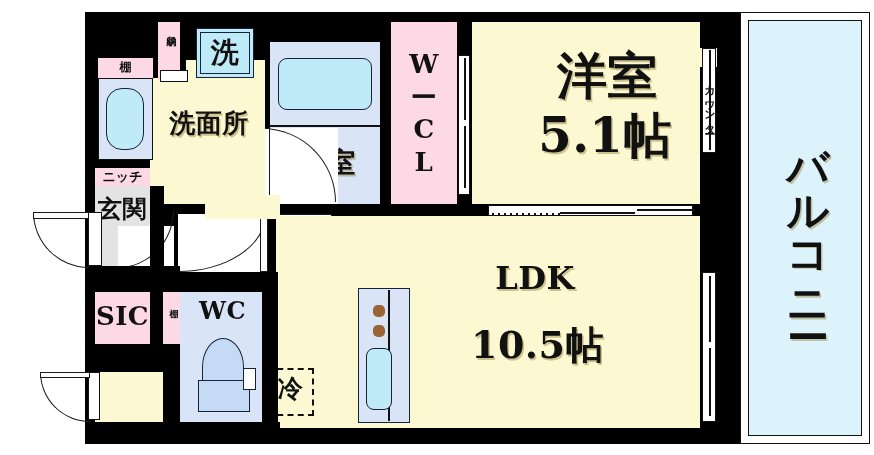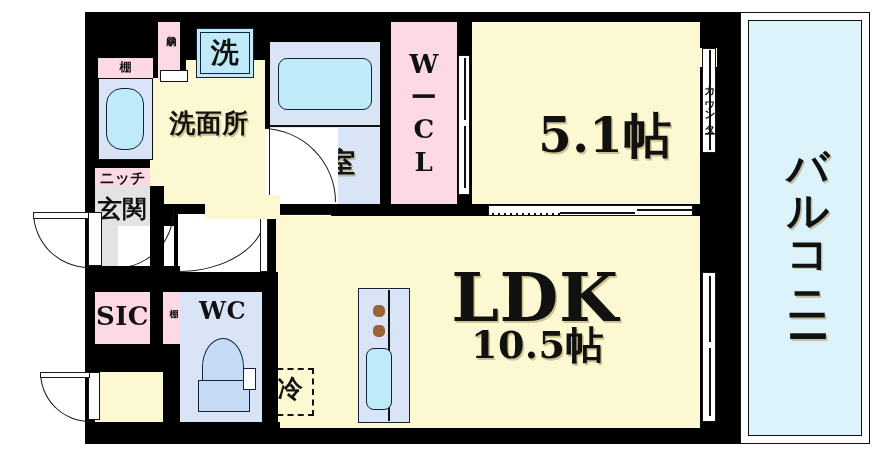--- a/index.html
+++ b/index.html
@@ -79,20 +79,21 @@
 
   <div class="abs wall" style="left:85px;top:12px;width:655px;height:432px;"></div>
   <div class="abs wall" style="left:85px;top:195px;width:120px;height:249px;"></div>
 
   <div class="abs room-white" style="left:740px;top:12px;width:130px;height:432px;border:1.6px solid #111;"></div>
   <div class="abs room-lblue" style="left:748px;top:20px;width:114px;height:416px;border:1.4px solid #111;"></div>
   <div class="lbl vert" style="left:780px;top:120px;width:50px;font-size:42px;">バルコニー</div>
 
   <div class="abs room-y" style="left:472px;top:22px;width:228px;height:182px;"></div>
   <div class="abs room-y" style="left:472px;top:22px;width:245px;height:45px;"></div>
+  <div class="lbl" style="left:520px;top:50px;width:175px;font-size:50px;">洋室</div>
   <div class="lbl" style="left:510px;top:110px;width:190px;font-size:48px;">5.1帖</div>
 
   <div class="abs room-white" style="left:702px;top:48px;width:14px;height:105px;border:1.4px solid #111;"></div>
   <div class="line-v" style="left:709px;top:50px;height:100px;"></div>
   <div class="lbl vert tiny plain" style="left:703px;top:78px;width:12px;font-size:11px;color:#111;">カウンター</div>
 
   <div class="abs room-white" style="left:488px;top:205px;width:205px;height:11px;border:1.3px solid #111;"></div>
   <div class="hatch" style="left:492px;top:213px;width:70px;height:5px;"></div>
   <div class="line-h" style="left:560px;top:212px;width:75px;"></div>
   <div class="line-h" style="left:637px;top:209px;width:58px;"></div>
@@ -127,21 +128,21 @@
   <div class="abs room-pink" style="left:158px;top:22px;width:22px;height:58px;"></div>
   <div class="lbl vert tiny plain" style="left:162px;top:28px;width:14px;font-size:10px;">収納</div>
   <div class="abs room-white" style="left:160px;top:70px;width:28px;height:12px;border:1.3px solid #111;"></div>
 
   <div class="abs room-pink" style="left:98px;top:58px;width:55px;height:20px;"></div>
   <div class="lbl plain tiny" style="left:98px;top:61px;width:55px;font-size:12px;">棚</div>
   <div class="abs room-blue" style="left:98px;top:78px;width:55px;height:82px;border:1.4px solid #111;"></div>
   <div class="abs room-cyan ol" style="left:106px;top:88px;width:38px;height:62px;border-radius:16px;"></div>
 
   <div class="abs room-pink" style="left:95px;top:168px;width:55px;height:18px;"></div>
-  <div class="lbl plain tiny" style="left:95px;top:171px;width:55px;font-size:15px;">ニッチ</div>
+  <div class="lbl plain tiny" style="left:95px;top:171px;width:55px;font-size:13px;font-family:Liberation Mono, monospace;">ニッチ</div>
 
   <div class="abs room-gray" style="left:95px;top:186px;width:55px;height:80px;"></div>
   <div class="lbl plain" style="left:95px;top:196px;width:55px;font-size:24px;line-height:1.1;">玄関</div>
 
   <div class="abs room-white" style="left:118px;top:226px;width:56px;height:44px;"></div>
   <div class="arc arcBR" style="left:118px;top:210px;width:56px;height:58px;"></div>
 
   <div class="abs room-white" style="left:88px;top:212px;width:14px;height:54px;border:1.4px solid #111;"></div>
   <div class="arc arcBL" style="left:33px;top:212px;width:56px;height:56px;"></div>
   <div class="leaf" style="left:33px;top:212px;width:56px;height:7px;"></div>
@@ -167,21 +168,21 @@
   <div class="abs room-white" style="left:178px;top:214px;width:90px;height:58px;"></div>
   <div class="arc arcBR" style="left:178px;top:214px;width:88px;height:58px;"></div>
   <div class="leaf" style="left:260px;top:214px;width:8px;height:58px;"></div>
 
   <div class="abs room-white" style="left:276px;top:214px;width:56px;height:58px;"></div>
   <div class="arc arcBL" style="left:276px;top:214px;width:56px;height:58px;"></div>
   <div class="leaf" style="left:276px;top:214px;width:56px;height:7px;"></div>
 
   <div class="abs room-y" style="left:276px;top:216px;width:424px;height:212px;"></div>
   <div class="abs room-y" style="left:205px;top:195px;width:75px;height:24px;"></div>
-  <div class="lbl" style="left:440px;top:262px;width:190px;font-size:68px;">LDK</div>
+  <div class="lbl" style="left:440px;top:262px;width:190px;font-size:32px;">LDK</div>
   <div class="lbl" style="left:430px;top:325px;width:215px;font-size:38px;">10.5帖</div>
 
   <div class="abs room-blue ol" style="left:358px;top:288px;width:52px;height:135px;"></div>
   <div class="line-v" style="left:388px;top:290px;height:131px;"></div>
   <div class="abs" style="left:373px;top:305px;width:12px;height:12px;background:#9a6434;border-radius:40%;"></div>
   <div class="abs" style="left:373px;top:325px;width:12px;height:12px;background:#9a6434;border-radius:40%;"></div>
   <div class="abs room-cyan ol" style="left:366px;top:348px;width:26px;height:62px;border-radius:8px;"></div>
 
   <div class="dashbox" style="left:267px;top:368px;width:47px;height:48px;"></div>
   <div class="lbl plain" style="left:267px;top:376px;width:47px;font-size:25px;">冷</div>

